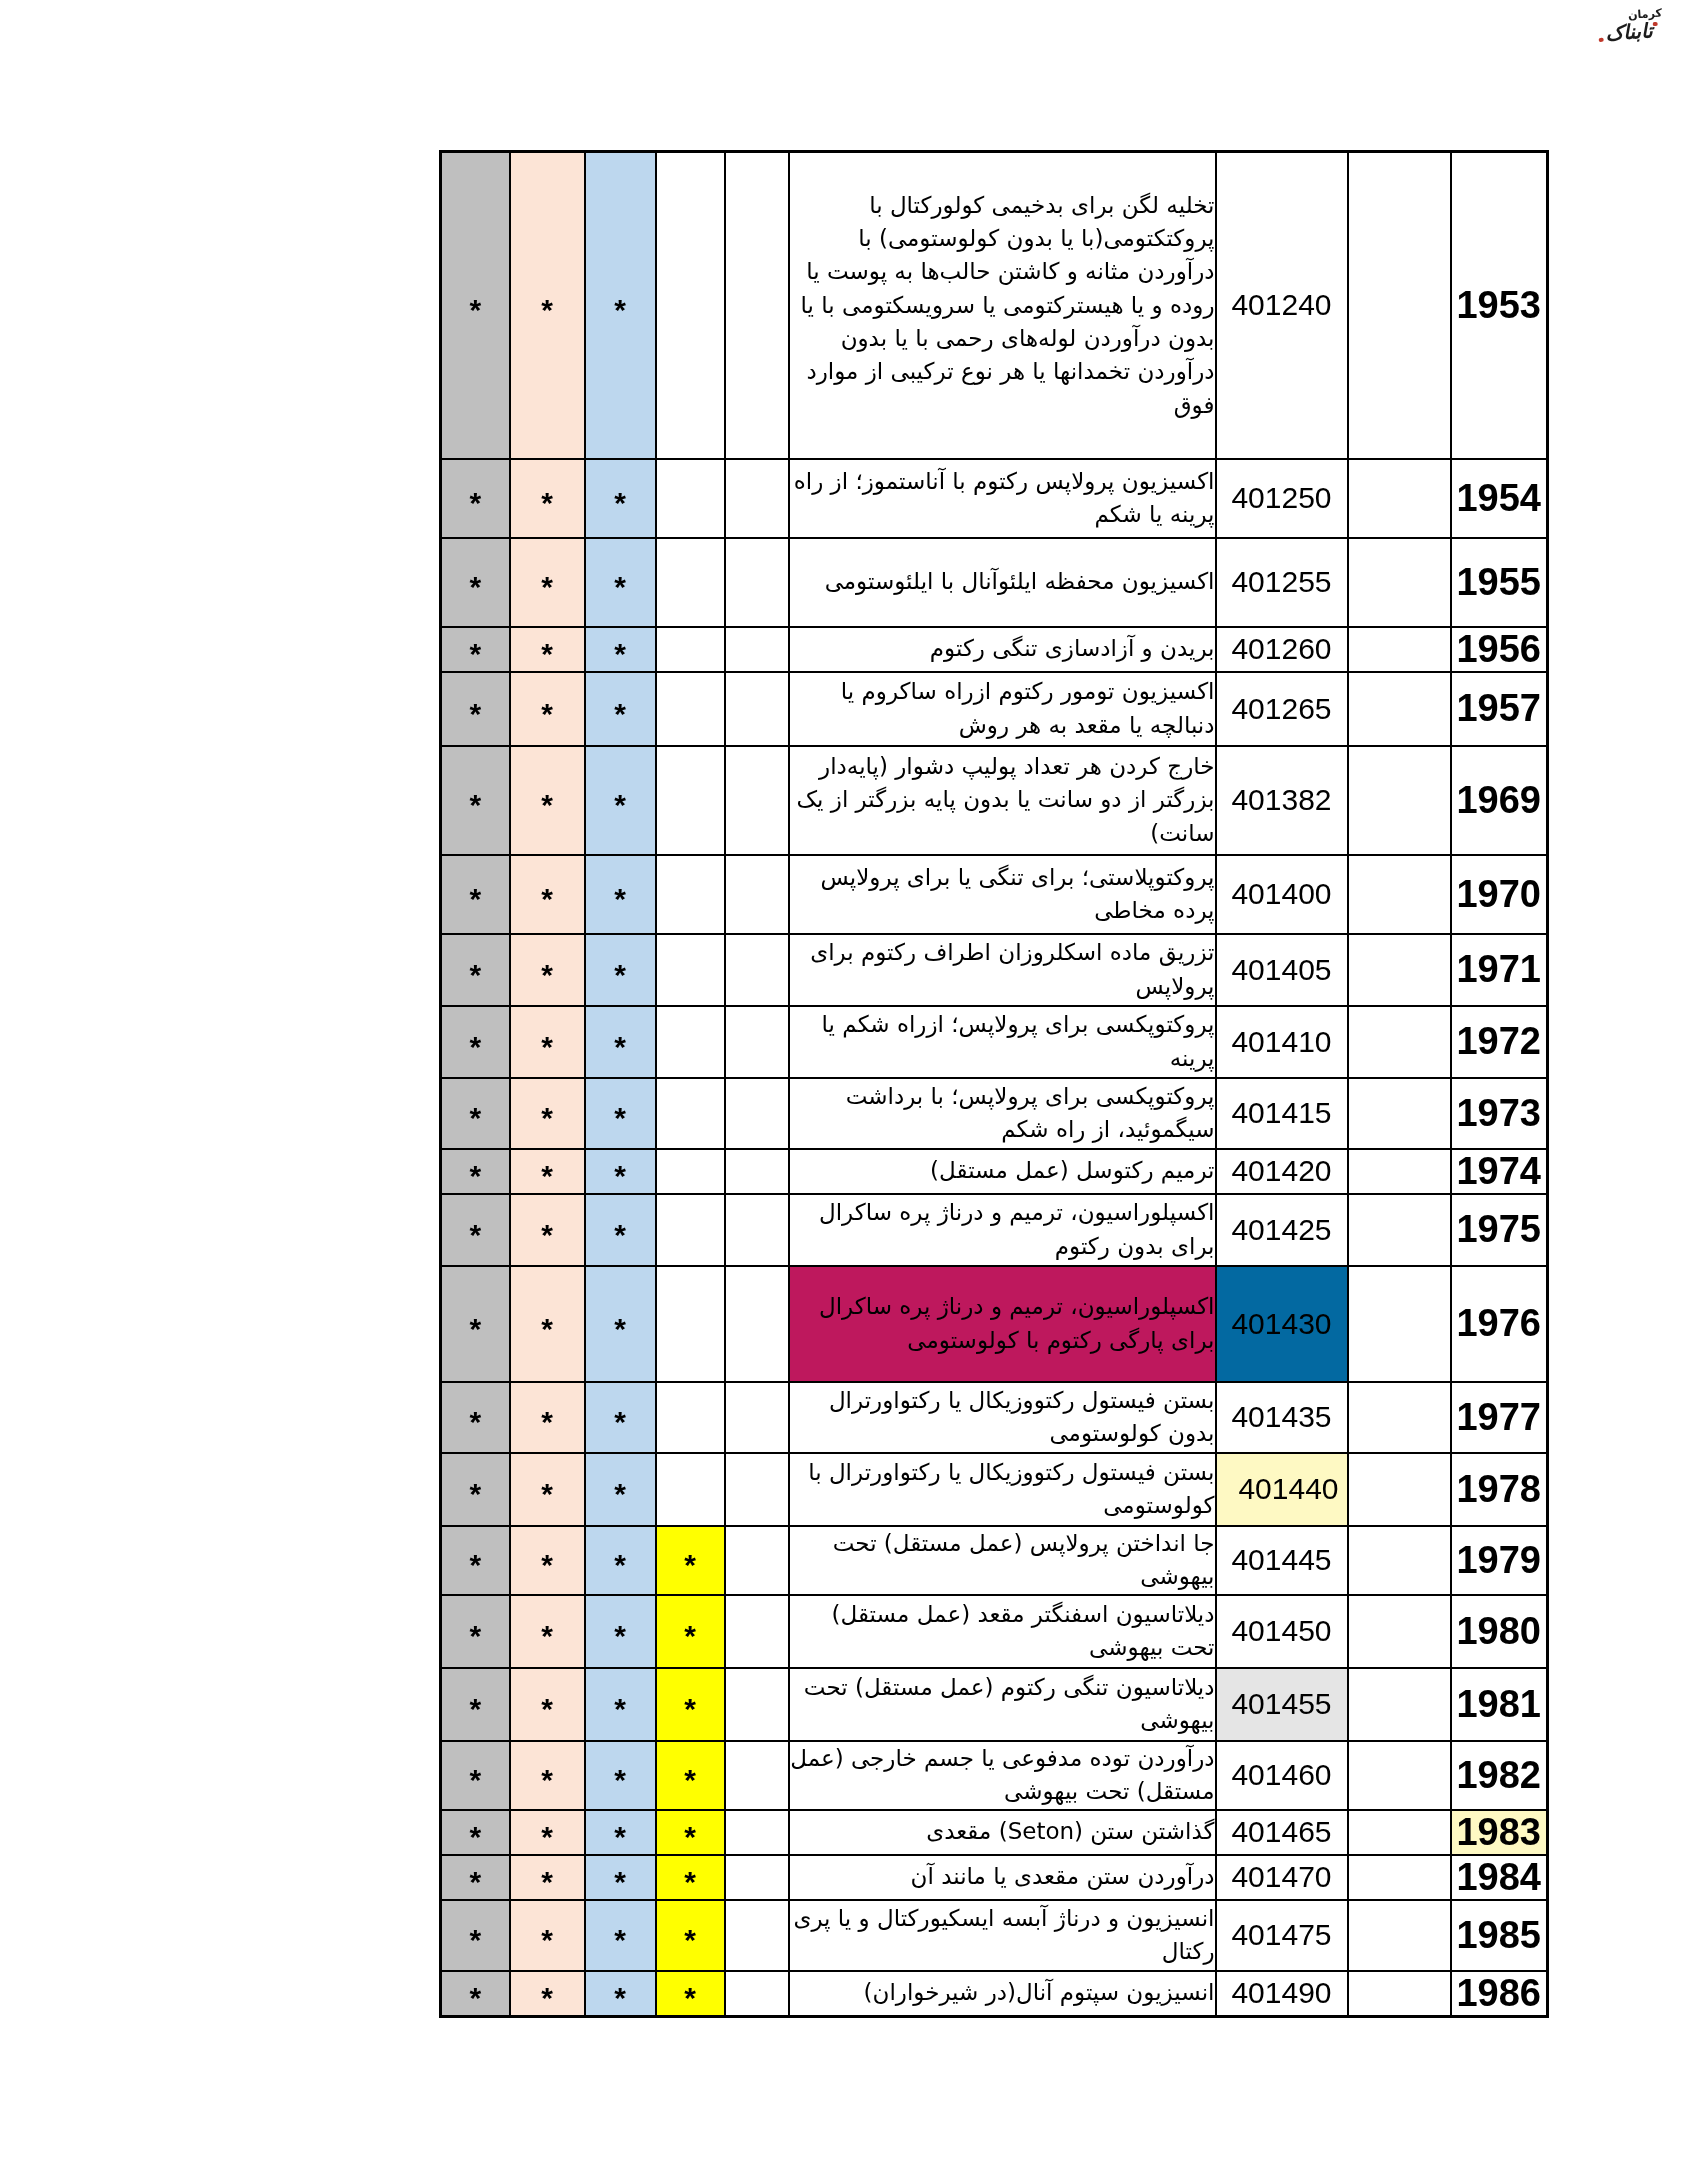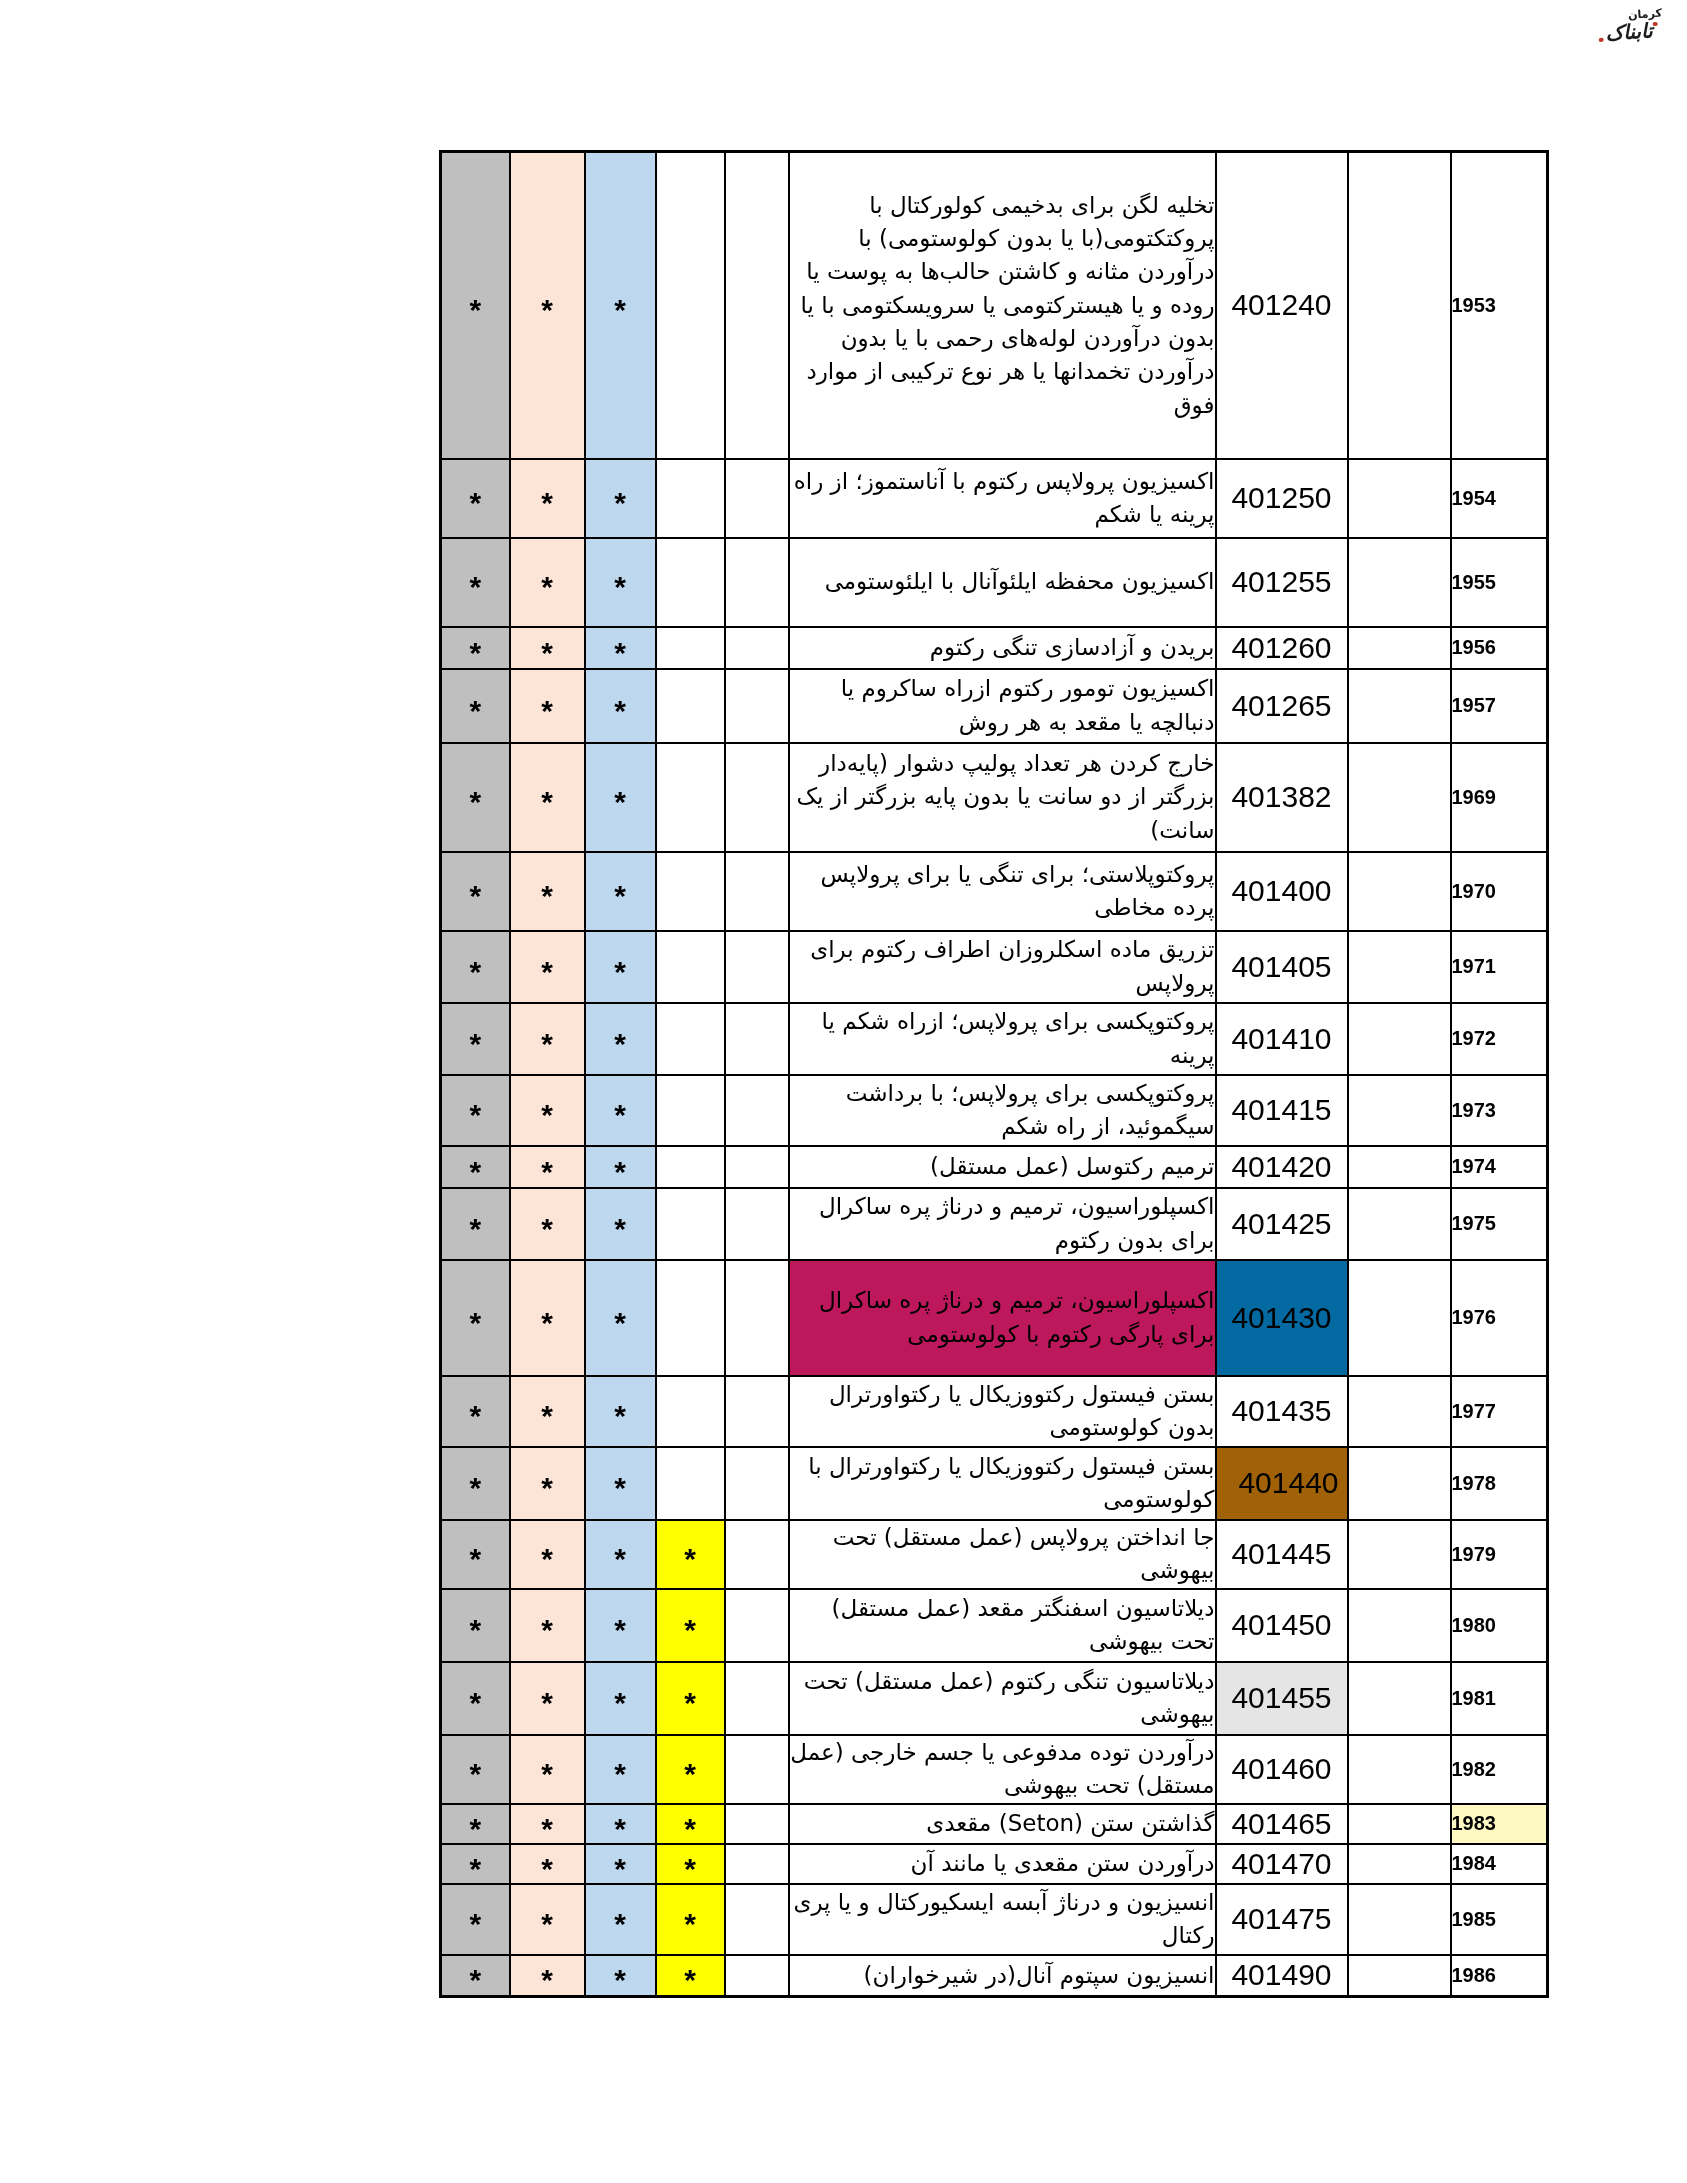--- a/index.html
+++ b/index.html
@@ -97,24 +97,24 @@
   td.code-cell {
     text-align: center;
     vertical-align: middle;
     font-family: "Liberation Sans", "DejaVu Sans", sans-serif;
     font-size: 30px;
     font-weight: normal;
     color: #000;
   }
 
   td.num-cell {
-    text-align: left;
+    text-align: center;
     vertical-align: middle;
     font-family: "Liberation Sans", "DejaVu Sans", sans-serif;
-    font-size: 20px;
+    font-size: 38px;
     font-weight: bold;
     color: #000;
   }
 </style>
 </head>
 <body>
 
 <div class="page">
 
   <div class="logo">
@@ -291,21 +291,21 @@
           <td class="star-cell" style="background: rgb(255, 255, 255);"></td>
           <td class="num-cell" style="background: rgb(255, 255, 255);">1977</td>
         </tr>
         <tr style="height: 73px;">
           <td class="star-cell" style="background: rgb(191, 191, 191);"><span class="glyph">*</span></td>
           <td class="star-cell" style="background: rgb(252, 228, 214);"><span class="glyph">*</span></td>
           <td class="star-cell" style="background: rgb(189, 215, 238);"><span class="glyph">*</span></td>
           <td class="star-cell" style="background: rgb(255, 255, 255);"><span class="glyph"></span></td>
           <td class="star-cell" style="background: rgb(255, 255, 255);"></td>
           <td class="desc-cell" dir="rtl" style="background: rgb(255, 255, 255);">بستن فیستول رکتووزیکال یا رکتواورترال با کولوستومی</td>
-          <td class="code-cell" style="background: #a16207; padding-left: 14px;">401440</td>
+          <td class="code-cell" style="background: #fef9c3; padding-left: 14px;">401440</td>
           <td class="star-cell" style="background: rgb(255, 255, 255);"></td>
           <td class="num-cell" style="background: rgb(255, 255, 255);">1978</td>
         </tr>
         <tr style="height: 69px;">
           <td class="star-cell" style="background: rgb(191, 191, 191);"><span class="glyph">*</span></td>
           <td class="star-cell" style="background: rgb(252, 228, 214);"><span class="glyph">*</span></td>
           <td class="star-cell" style="background: rgb(189, 215, 238);"><span class="glyph">*</span></td>
           <td class="star-cell" style="background: rgb(255, 255, 0);"><span class="glyph">*</span></td>
           <td class="star-cell" style="background: rgb(255, 255, 255);"></td>
           <td class="desc-cell" dir="rtl" style="background: rgb(255, 255, 255);">جا انداختن پرولاپس (عمل مستقل) تحت بیهوشی</td>

